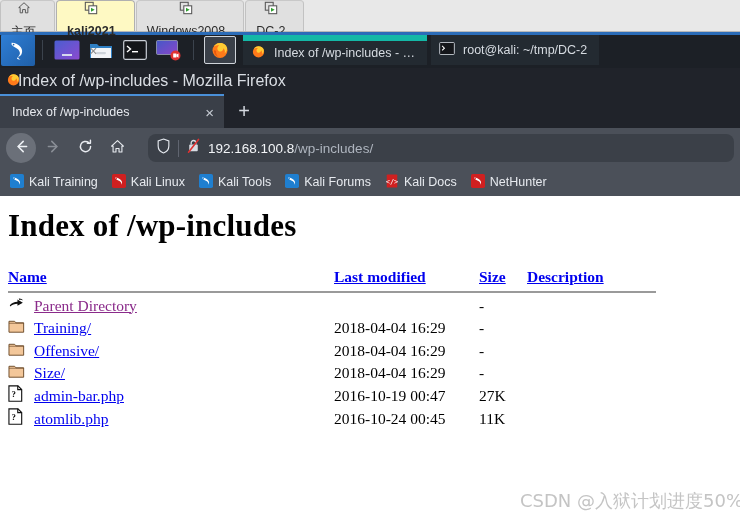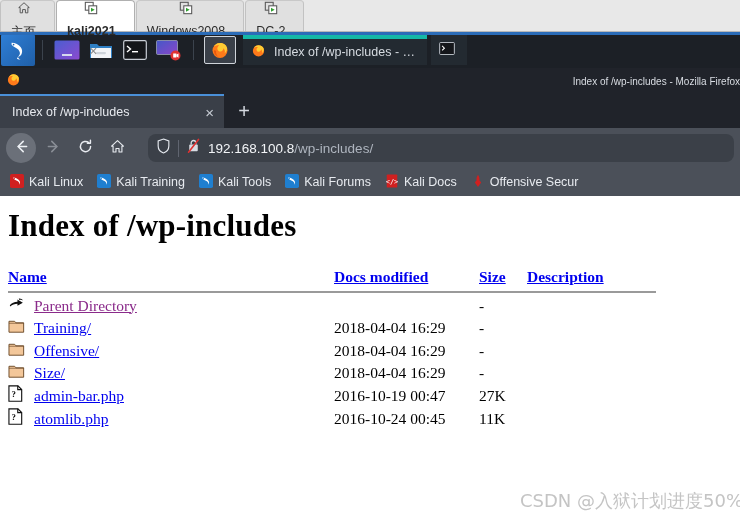--- a/index.html
+++ b/index.html
@@ -33,21 +33,21 @@
     border-right: 1px solid #c2c2c2;
     border-top: 1px solid #c8c8c8;
     border-top-left-radius: 4px;
     border-top-right-radius: 4px;
     margin-right: 1px;
     position: relative;
     white-space: nowrap;
     flex-direction: column;
   }
   .vm-tab.active {
-    background: #ffffff;
+    background: #fef9c3;
     font-weight: bold;
     border-color: #b0b0b0;
     z-index: 2;
   }
   .vm-tab .tab-close {
     color: #9a9a9a;
     font-size: 14px;
     line-height: 1;
     margin-left: 4px;
     font-weight: normal;
@@ -94,33 +94,33 @@
     display: flex; align-items: center; gap: 8px;
     padding: 0 12px 0 8px;
     color: #d6dbe1;
     font-size: 12.5px;
     background: #232a31;
     margin-left: 4px;
     white-space: nowrap;
     max-width: 270px;
     overflow: hidden;
   }
-  .tb-win.first { border-top: 4px solid #14b8a6; }
+  .tb-win.first { border-top: 6px solid #14b8a6; }
 
   
   .ff-titlebar {
     height: 26px;
     background: #20232a;
     display: flex; align-items: center;
     position: relative;
   }
   .ff-titlebar .ff-logo { margin-left: 6px; }
   .ff-titlebar .ff-title {
-    position: absolute; left: 12px; right: 0; text-align: right;
-    color: #d9dde3; font-size: 10px;
+    position: absolute; left: 18px; right: 0; text-align: left;
+    color: #d9dde3; font-size: 16px;
   }
   .ff-tabbar {
     height: 34px;
     background: #20232a;
     display: flex; align-items: stretch;
   }
   .ff-tab {
     width: 224px;
     display: flex; align-items: center;
     padding: 0 10px 0 12px;
@@ -357,20 +357,21 @@
       </span>
       <span>Index of /wp-includes - …</span>
     </div>
     <div class="tb-win">
       <span class="icn">
         <svg width="16" height="13" viewBox="0 0 24 20">
           <rect x="0.7" y="0.7" width="22.6" height="18.6" rx="1.5" fill="#14161a" stroke="#c9ced6" stroke-width="1.4"></rect>
           <path d="M4.5 6 L8 9.6 L4.5 13" fill="none" stroke="#ffffff" stroke-width="1.6"></path>
         </svg>
       </span>
+      <span>root@kali: ~/tmp/DC-2</span>
     </div>
   </div>
 
   <div class="ff-titlebar">
     <span class="icn ff-logo">
       <svg width="15" height="15" viewBox="0 0 24 24">
         <circle cx="12" cy="12.6" r="9" fill="#ff7a1a"></circle>
         <path d="M12 3.6 C8 3.6 5.5 6 4.6 8.6 C6 6.8 8.6 5.8 11 6.6 C9.2 7.6 8.4 9.6 9 11.4 C9.6 13.2 11.4 14.2 13.2 13.8 C15 13.4 16.2 11.8 16 10 C17.6 11.4 18.4 13.8 17.6 16 C19.6 14.4 20.8 11.8 20.4 9.2 C19.6 5.8 16.2 3.6 12 3.6 Z" fill="#ffcc33"></path>
       </svg>
     </span>
@@ -433,84 +434,86 @@
         </svg>
       </span>
       <span class="url-text"><span>192.168.100.8</span><span class="path">/wp-includes/</span></span>
     </div>
   </div>
 
   <div class="ff-bookmarks">
     <div class="bm">
       <span class="icn">
         <svg width="14" height="14" viewBox="0 0 16 16">
+            <rect width="16" height="16" rx="2" fill="#1f7fd0"></rect>
+            <path d="M3.5 4 C6.5 4 9.5 5.6 10.8 7.8 C11.8 9.4 11.6 11 10.4 12.2 C11 10.8 10.5 9.4 9 8.4 C7.6 7.5 5.8 7 4.4 5.8 Z" fill="#fff"></path>
+            <circle cx="5" cy="5.4" r="0.7" fill="#1f7fd0"></circle>
+          </svg>
+      </span>
+      <span>Kali Training</span>
+    </div>
+    <div class="bm">
+      <span class="icn">
+        <svg width="14" height="14" viewBox="0 0 16 16">
             <rect width="16" height="16" rx="2" fill="#d02020"></rect>
             <path d="M3.5 4 C6.5 4 9.5 5.6 10.8 7.8 C11.8 9.4 11.6 11 10.4 12.2 C11 10.8 10.5 9.4 9 8.4 C7.6 7.5 5.8 7 4.4 5.8 Z" fill="#fff"></path>
             <circle cx="5" cy="5.4" r="0.7" fill="#d02020"></circle>
           </svg>
       </span>
       <span>Kali Linux</span>
     </div>
     <div class="bm">
       <span class="icn">
         <svg width="14" height="14" viewBox="0 0 16 16">
             <rect width="16" height="16" rx="2" fill="#1f7fd0"></rect>
             <path d="M3.5 4 C6.5 4 9.5 5.6 10.8 7.8 C11.8 9.4 11.6 11 10.4 12.2 C11 10.8 10.5 9.4 9 8.4 C7.6 7.5 5.8 7 4.4 5.8 Z" fill="#fff"></path>
             <circle cx="5" cy="5.4" r="0.7" fill="#1f7fd0"></circle>
           </svg>
       </span>
-      <span>Kali Training</span>
+      <span>Kali Tools</span>
     </div>
     <div class="bm">
       <span class="icn">
         <svg width="14" height="14" viewBox="0 0 16 16">
             <rect width="16" height="16" rx="2" fill="#1f7fd0"></rect>
             <path d="M3.5 4 C6.5 4 9.5 5.6 10.8 7.8 C11.8 9.4 11.6 11 10.4 12.2 C11 10.8 10.5 9.4 9 8.4 C7.6 7.5 5.8 7 4.4 5.8 Z" fill="#fff"></path>
             <circle cx="5" cy="5.4" r="0.7" fill="#1f7fd0"></circle>
           </svg>
       </span>
-      <span>Kali Tools</span>
-    </div>
-    <div class="bm">
-      <span class="icn">
-        <svg width="14" height="14" viewBox="0 0 16 16">
-            <rect width="16" height="16" rx="2" fill="#1f7fd0"></rect>
-            <path d="M3.5 4 C6.5 4 9.5 5.6 10.8 7.8 C11.8 9.4 11.6 11 10.4 12.2 C11 10.8 10.5 9.4 9 8.4 C7.6 7.5 5.8 7 4.4 5.8 Z" fill="#fff"></path>
-            <circle cx="5" cy="5.4" r="0.7" fill="#1f7fd0"></circle>
-          </svg>
-      </span>
       <span>Kali Forums</span>
     </div>
     <div class="bm">
       <span class="icn">
         <svg width="14" height="14" viewBox="0 0 16 16">
             <rect x="2" y="0.5" width="12" height="15" rx="1" fill="#d02020"></rect>
             <text x="8" y="11" font-size="8" fill="#fff" text-anchor="middle" font-family="monospace">&lt;/&gt;</text>
           </svg>
       </span>
       <span>Kali Docs</span>
     </div>
     <div class="bm">
       <span class="icn">
         <svg width="14" height="14" viewBox="0 0 16 16">
-            <path d="M8 0.8 C9.4 3 10 5 9.6 7 L11.6 9.6 L8 14.8 L4.4 9.6 L6.4 7 C6 5 6.6 3 8 0.8 Z" fill="#d02020"></path>
-          </svg>
-      </span>
-      <span>Offensive Secur</span>
+            <rect width="16" height="16" rx="2" fill="#d02020"></rect>
+            <path d="M3.5 4 C6.5 4 9.5 5.6 10.8 7.8 C11.8 9.4 11.6 11 10.4 12.2 C11 10.8 10.5 9.4 9 8.4 C7.6 7.5 5.8 7 4.4 5.8 Z" fill="#fff"></path>
+            <circle cx="5" cy="5.4" r="0.7" fill="#d02020"></circle>
+          </svg>
+      </span>
+      <span>NetHunter</span>
     </div>
   </div>
 
   <div class="page">
     <h1>Index of /wp-includes</h1>
 
     <table class="idx">
       <thead>
         <tr>
           <th class="h-name" colspan="2"><a href="#">Name</a></th>
-          <th class="h-date"><a href="#">Docs modified</a></th>
+          <th class="h-date"><a href="#">Last modified</a></th>
           <th class="h-size"><a href="#">Size</a></th>
           <th class="h-desc"><a href="#">Description</a></th>
         </tr>
         <tr class="hr-row">
           <td colspan="5">
               <div class="hr-line"></div>
             </td>
         </tr>
       </thead>
       <tbody>

